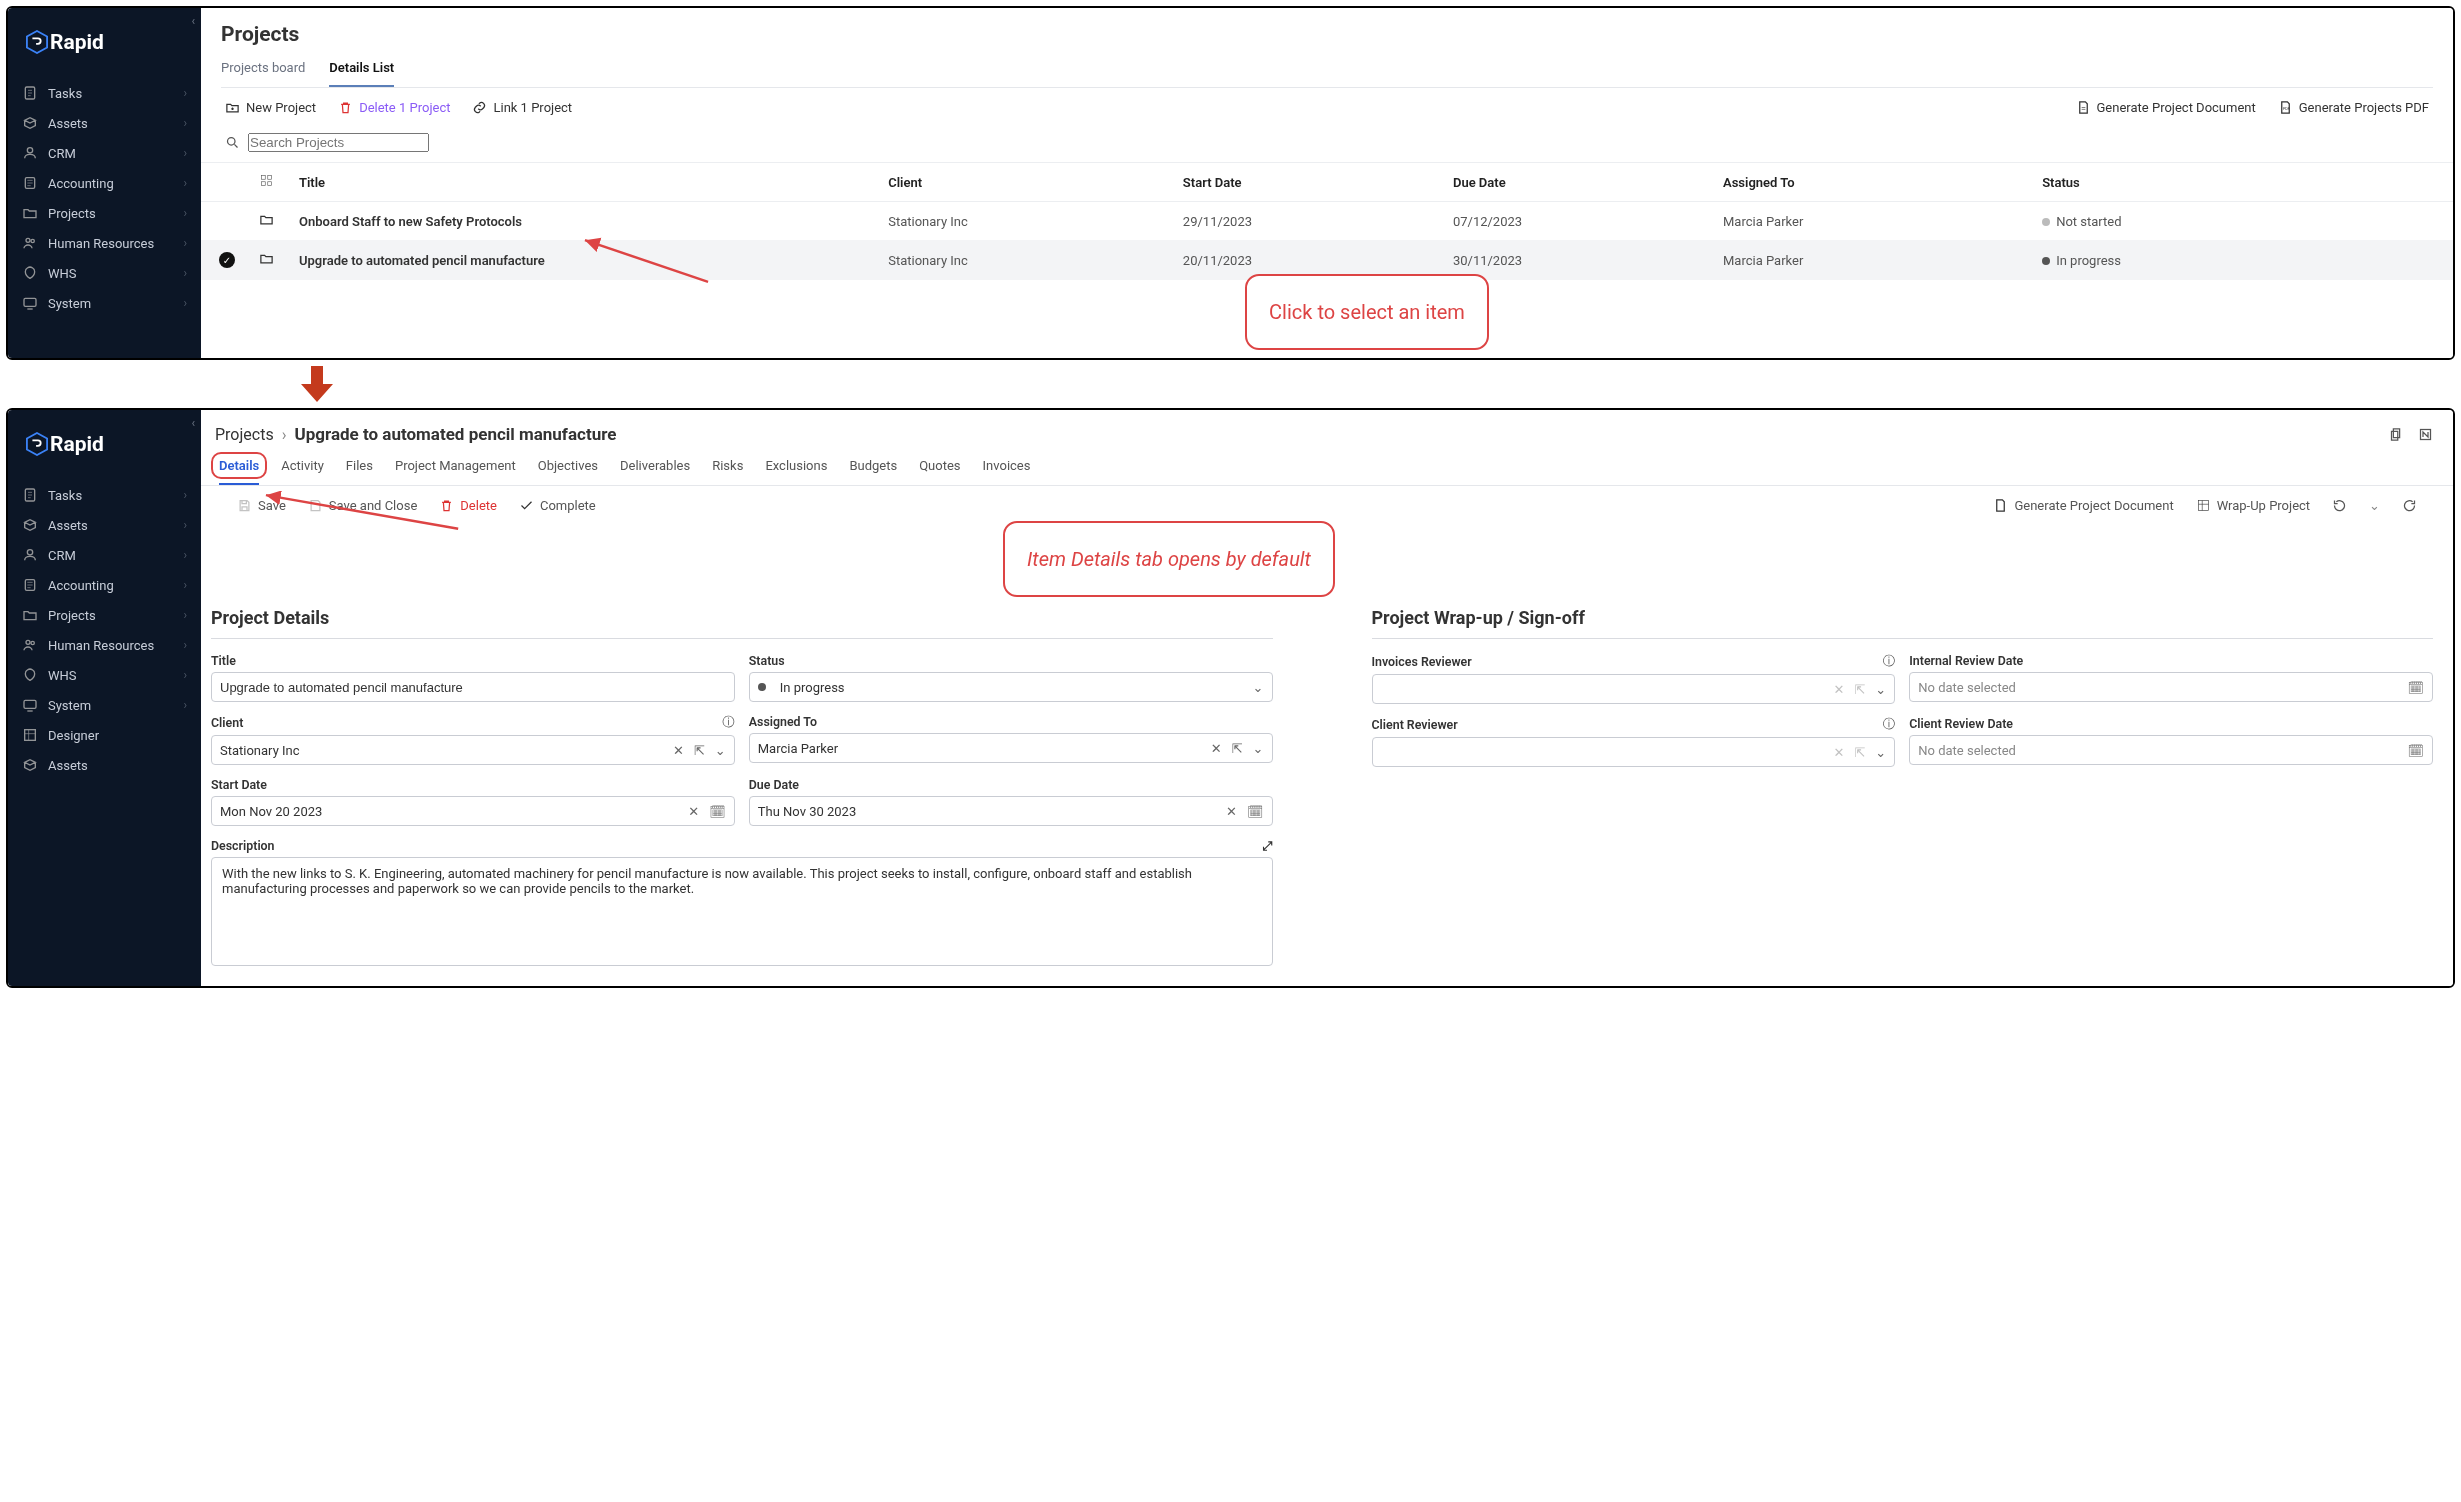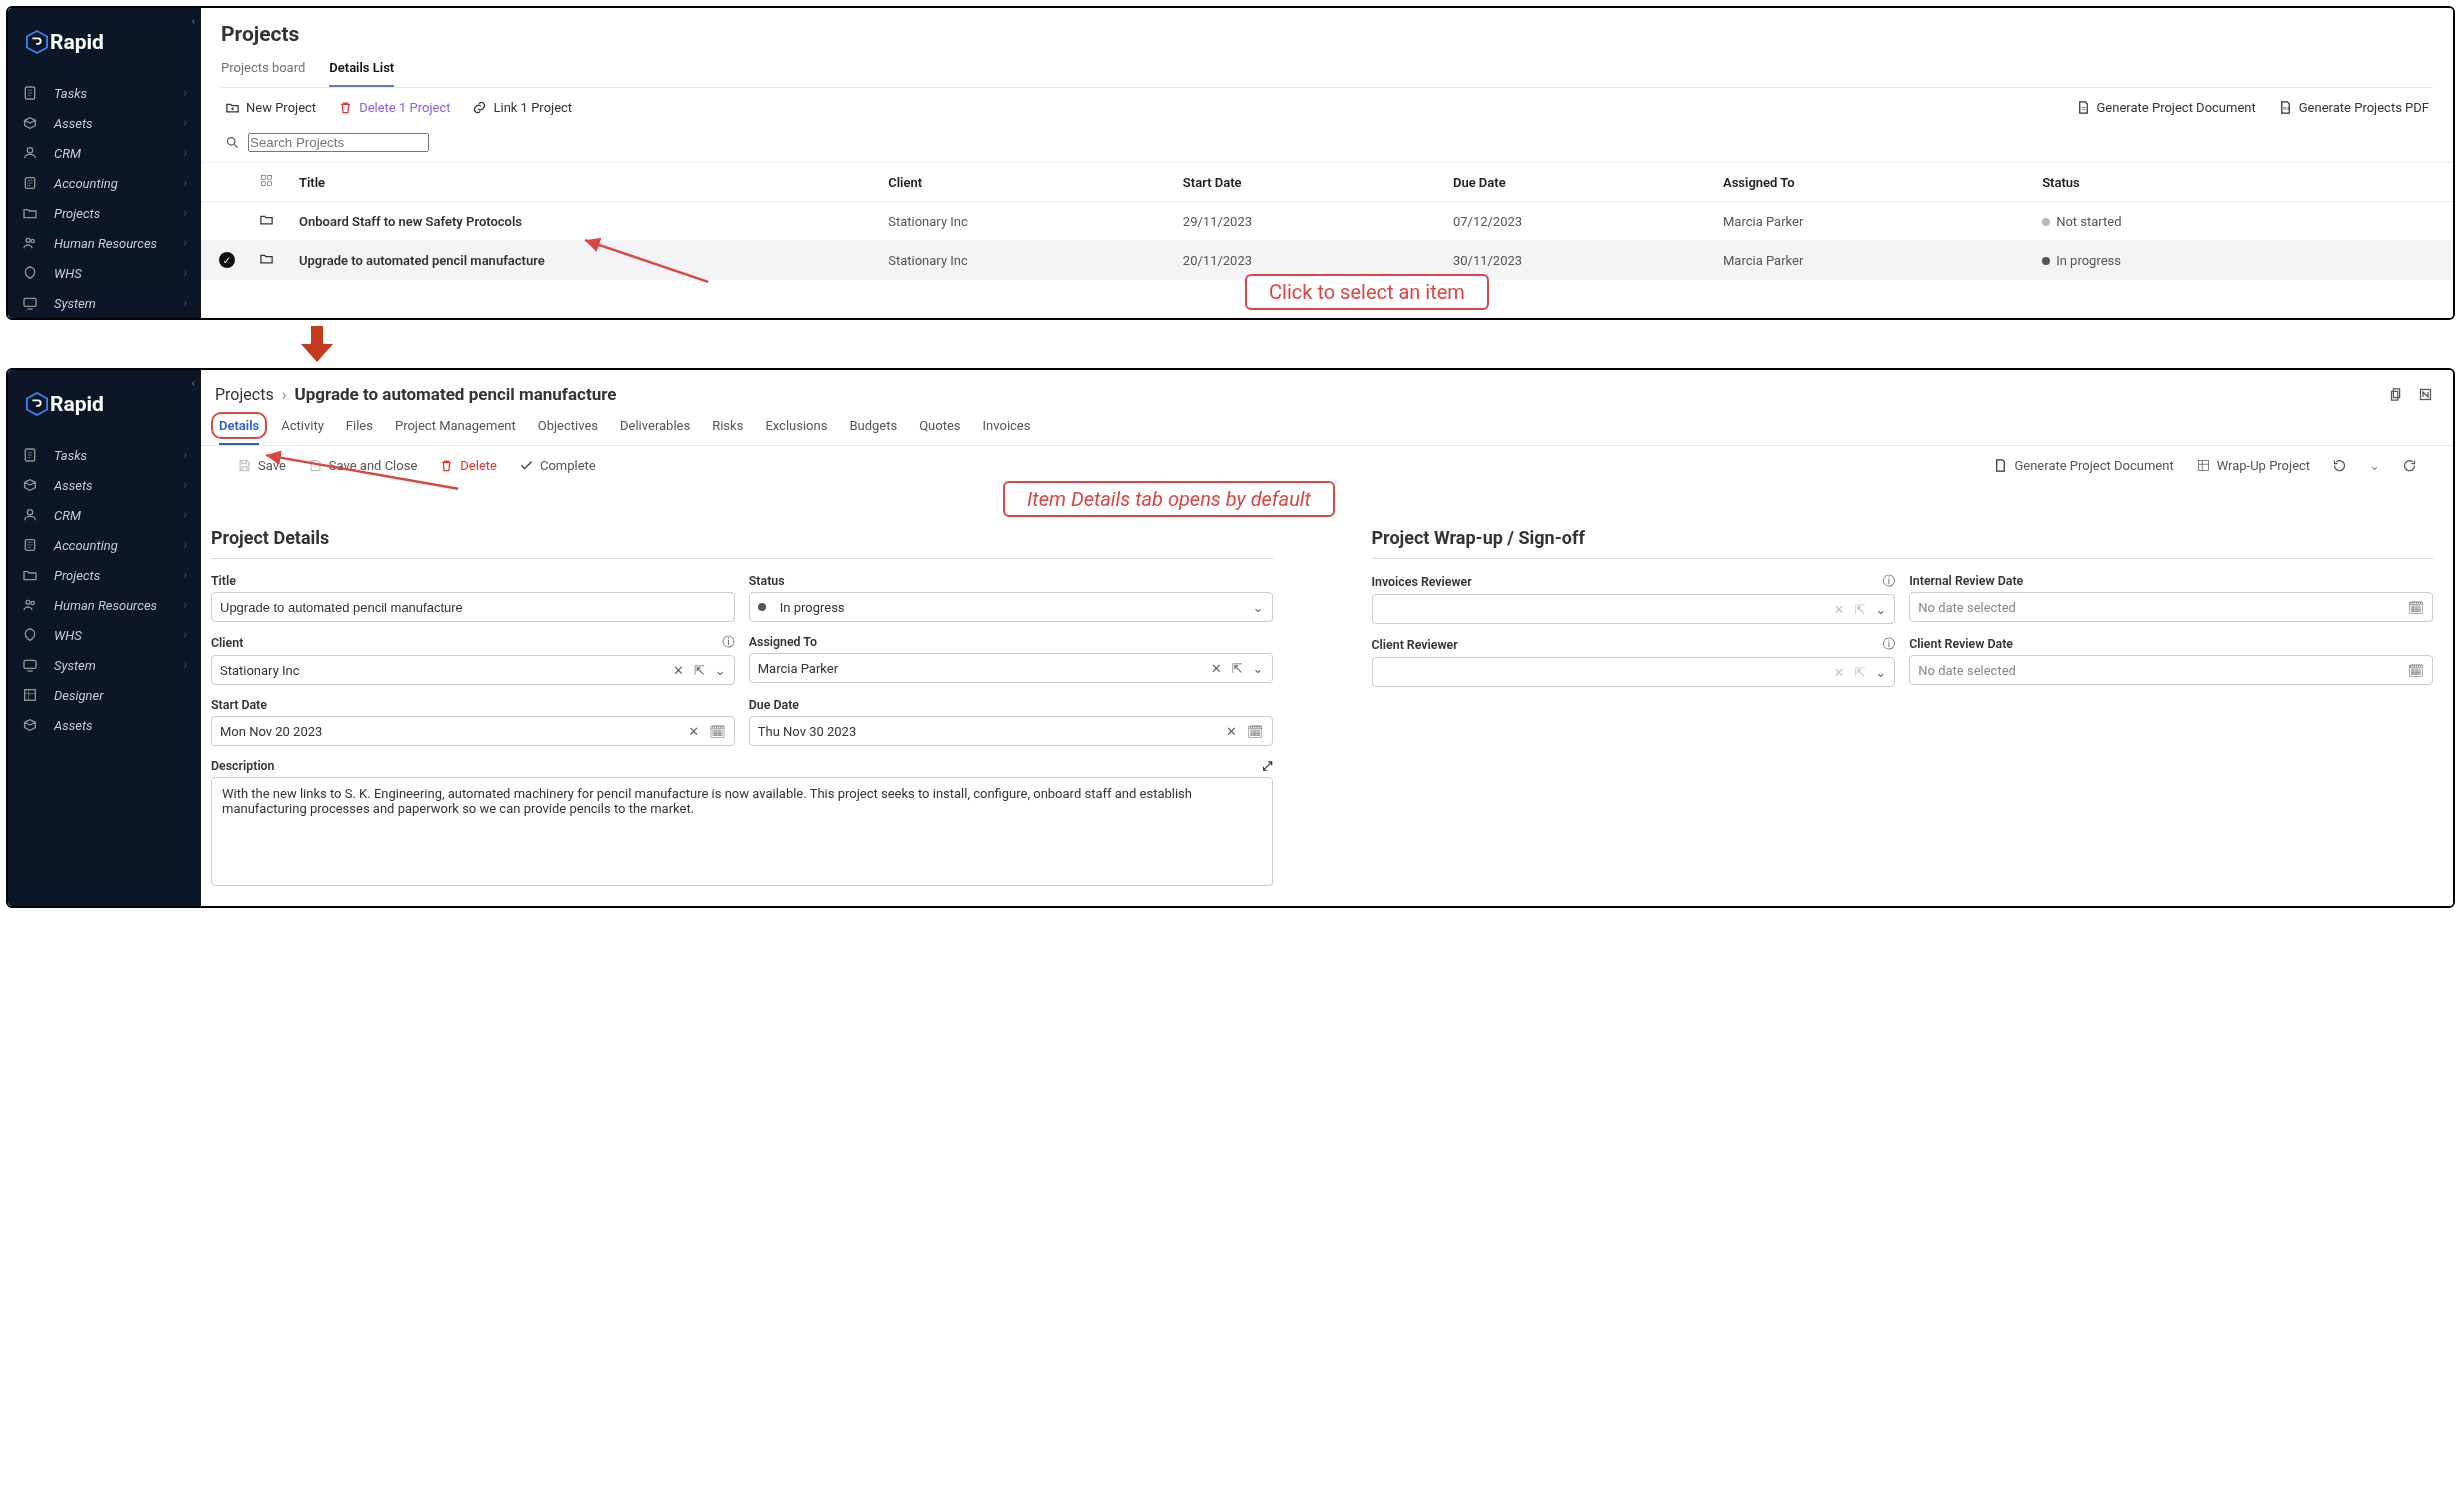--- a/index.html
+++ b/index.html
@@ -41,26 +41,25 @@
     color: #fff;
     font-weight: 700;
     font-size: 21px;
   }
   .brand-logo {
     width: 22px; height: 24px;
   }
   .side-item {
     display: flex;
     align-items: center;
-    gap: 16px;
+    gap: 10px;
     padding: 7px 14px;
     color: #c7cdd8;
     font-size: 13px;
     cursor: pointer;
-    font-style: italic;
   }
   .side-item .chev {
     margin-left: auto;
     color: #4b5565;
     font-size: 12px;
   }
   .side-icon { width: 16px; height: 16px; flex-shrink:0; opacity:0.85;}
   .main {
     flex: 1;
     min-width: 0;
@@ -131,22 +130,22 @@
   .tcell-muted { color:#555; }
   .check-badge {
     width: 16px; height:16px; background:#111; border-radius:50%; display:flex; align-items:center; justify-content:center;
   }
   .check-badge::after { content:"✓"; color:#fff; font-size:10px; }
 
   
   .annot-box {
     position: relative;
     border: 2px solid #d44;
-    border-radius: 6px;
-    padding: 4px 22px;
+    border-radius: 14px;
+    padding: 24px 22px;
     color: #d44;
     font-size: 20px;
     background: #fff;
   }
   .annot1-wrap {
     display:flex; justify-content:center; margin-top: -6px; padding-bottom: 8px;
     position: relative;
   }
   .big-arrow {
     display:flex; justify-content:flex-start; padding-left: 297px;

